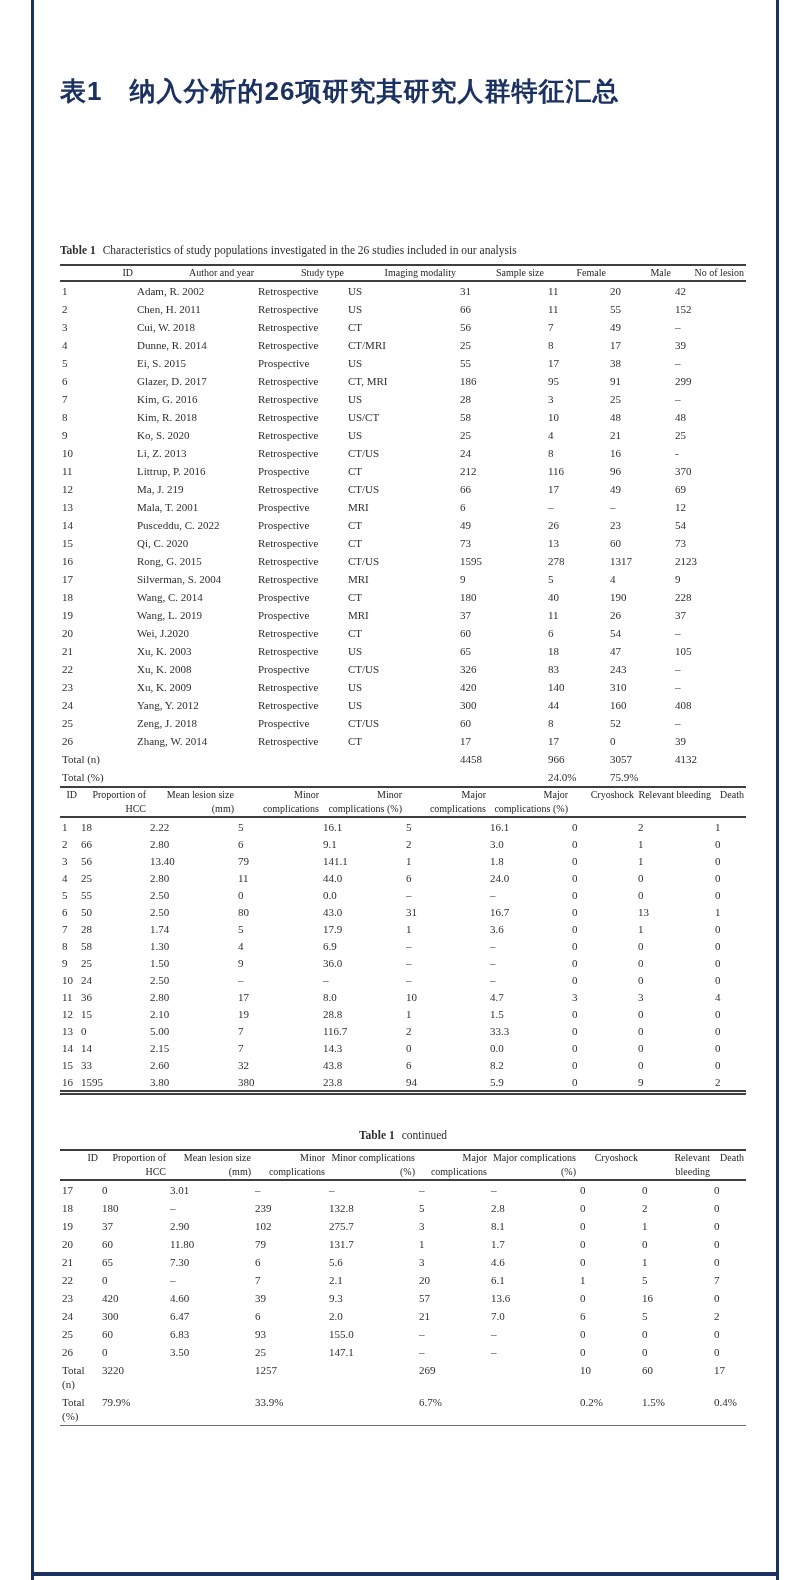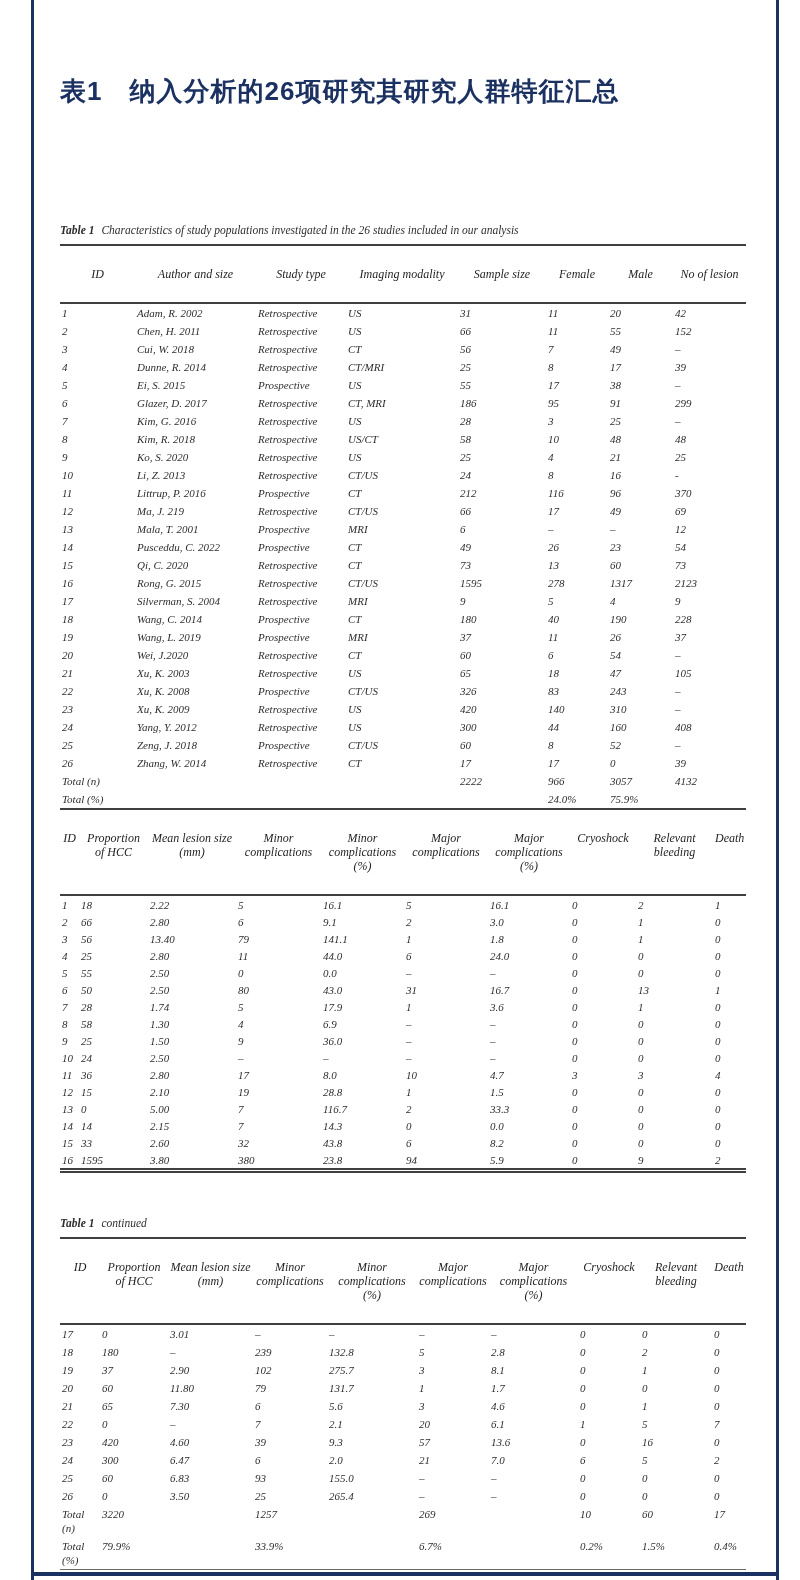--- a/index.html
+++ b/index.html
@@ -11,30 +11,30 @@
   .frame-left  { left:31px;  top:0; width:3px; height:1580px; }
   .frame-right { left:776px; top:0; width:3px; height:1580px; }
   .frame-bottom{ left:31px;  top:1572px; width:748px; height:4px; }
 
   .slide-title {
     position:absolute; top:74px; left:60px; width:686px;
     font-size:26px; font-weight:bold; color:#1b3161;
     font-family:"Liberation Sans", sans-serif; letter-spacing:1px;
   }
 
-  .paper { position:absolute; left:60px; top:224px; width:686px; color:#2e2e2e;font-style:italic; }
+  .paper { position:absolute; left:60px; top:244px; width:686px; color:#2e2e2e; }
 
   .caption { font-size:11.5px; margin:0 0 8px 0; color:#2e2e2e; }
   .caption .cap-label { font-weight:bold; margin-right:7px; }
-  .caption2 { margin-top:44px; }
+  .caption2 { margin-top:34px;text-align:center; }
 
   table { width:686px; border-collapse:collapse; table-layout:fixed; font-size:11px; }
   th {
-    text-align:center; vertical-align:top; font-weight:normal; color:#1f1f1f;
-    font-size:12px; line-height:14px; padding:21px 2px;
+    text-align:right; vertical-align:top; font-weight:normal; color:#1f1f1f;
+    font-size:10px; line-height:14px; padding:0 2px;
   }
   td { vertical-align:top; line-height:14px; padding:2px 2px; color:#2e2e2e; }
 
   .t1a thead tr { border-top:2px solid #3f3f3f; border-bottom:2px solid #3f3f3f; }
   .t1a { border-bottom:2px solid #3f3f3f; }
   .t1a td { padding:2px 2px; }
 
   .t1b thead tr { border-bottom:2px solid #3f3f3f; }
   .t1b { border-bottom:5px double #3f3f3f; }
   .t1b td { padding:1.5px 2px; }
@@ -65,21 +65,21 @@
         <col style="width:90px">
         <col style="width:112px">
       <col style="width:88px">
         <col style="width:62px">
         <col style="width:65px">
         <col style="width:73px">
     </colgroup>
     <thead>
         <tr>
           <th>ID</th>
-          <th>Author and size</th>
+          <th>Author and year</th>
           <th>Study type</th>
           <th>Imaging modality</th>
           <th>Sample size</th>
           <th>Female</th>
           <th>Male</th>
           <th>No of lesion</th>
         </tr>
       </thead>
     <tbody>
         <tr>
@@ -342,21 +342,21 @@
           <td>0</td>
           <td>39</td>
         </tr>
       </tbody>
     <tfoot>
         <tr>
           <td>Total (n)</td>
           <td></td>
           <td></td>
           <td></td>
-          <td>2222</td>
+          <td>4458</td>
           <td>966</td>
           <td>3057</td>
           <td>4132</td>
         </tr>
         <tr>
           <td>Total (%)</td>
           <td></td>
           <td></td>
           <td></td>
           <td></td>
@@ -729,21 +729,21 @@
           <td>–</td>
           <td>0</td>
           <td>0</td>
           <td>0</td>
         </tr>
         <tr>
           <td>26</td>
           <td>0</td>
           <td>3.50</td>
           <td>25</td>
-          <td>265.4</td>
+          <td>147.1</td>
           <td>–</td>
           <td>–</td>
           <td>0</td>
           <td>0</td>
           <td>0</td>
         </tr>
       </tbody>
     <tfoot>
         <tr>
           <td>Total (n)</td>

